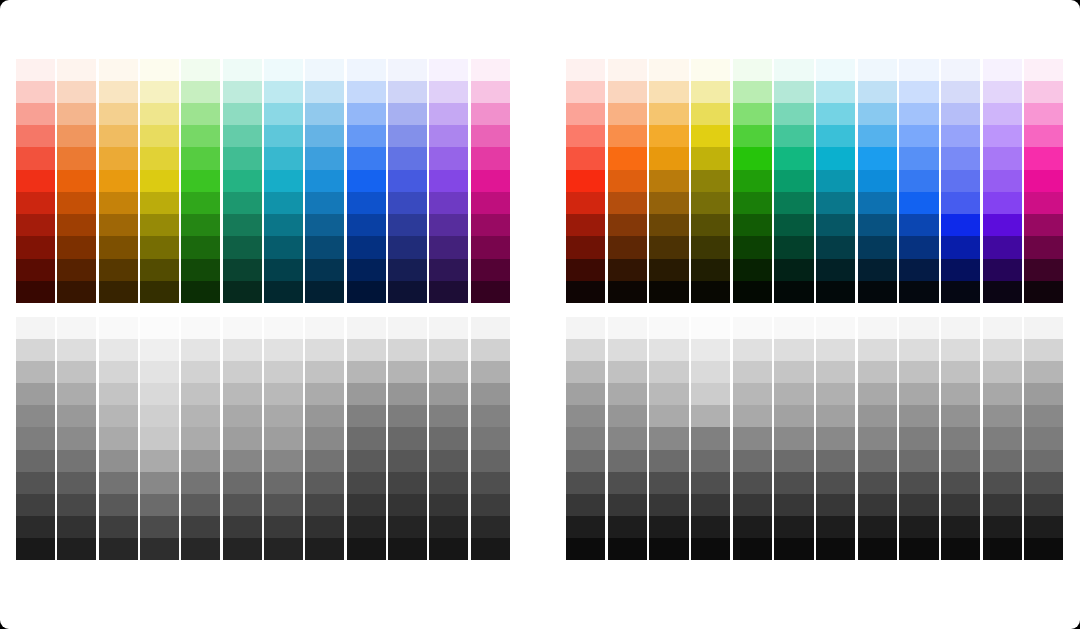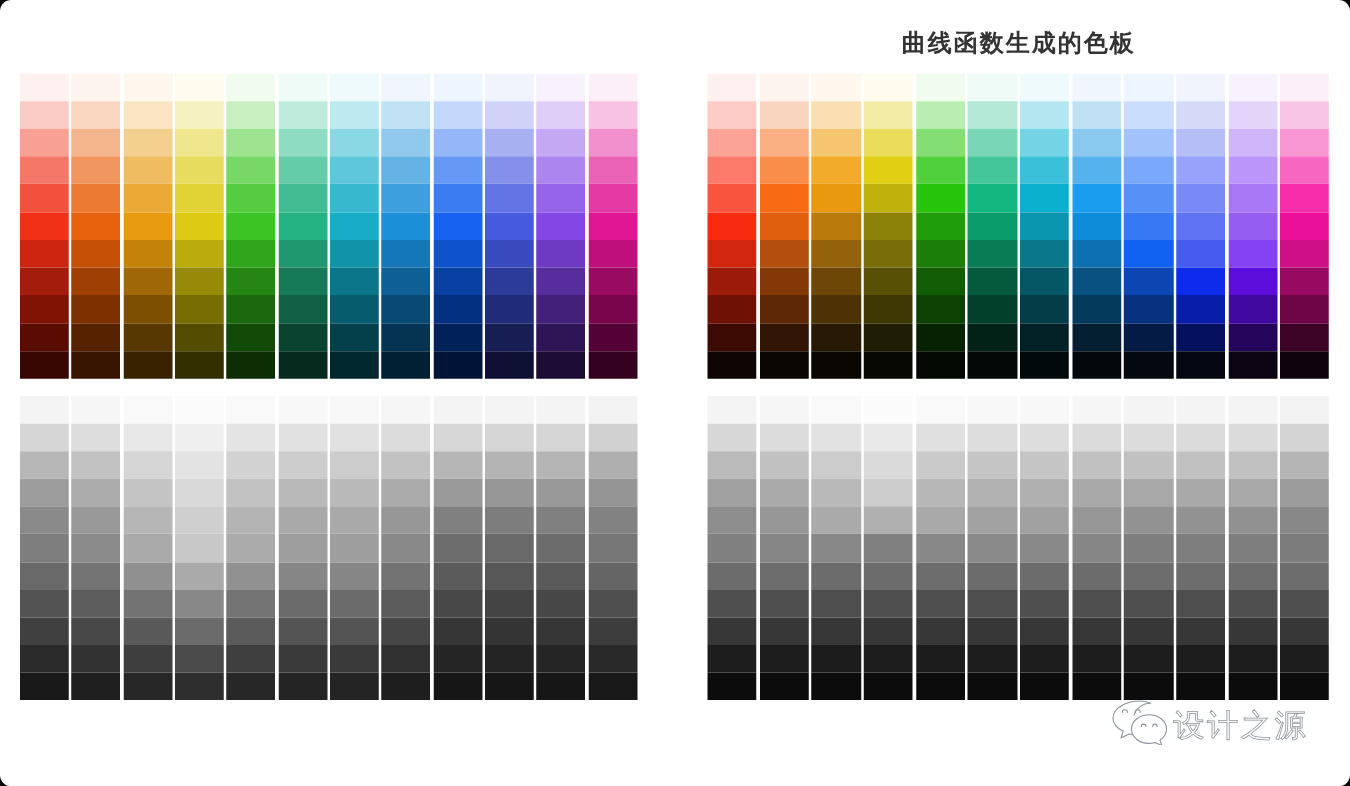--- a/index.html
+++ b/index.html
@@ -23,21 +23,20 @@
   #wm{position:absolute;left:889px;top:560px;display:flex;align-items:center;}
   #wm-text{font-size:25px;color:transparent;-webkit-text-stroke:0.62px #8d939b;
         letter-spacing:2px;margin-left:5px;line-height:27px;
         font-family:"DejaVu Sans","Liberation Sans",sans-serif;}
 </style>
 </head>
 <body>
 
 <div id="card">
 
-  <div class="panel-title" id="title-right">曲线函数生成的色板</div>
 
   <div class="grid" id="grid-linear-color">
       <div class="col">
         <div class="cell" style="background: rgb(254, 241, 239);"></div>
         <div class="cell" style="background: rgb(251, 203, 197);"></div>
         <div class="cell" style="background: rgb(248, 160, 148);"></div>
         <div class="cell" style="background: rgb(245, 119, 103);"></div>
         <div class="cell" style="background: rgb(242, 82, 61);"></div>
         <div class="cell" style="background: rgb(240, 48, 23);"></div>
         <div class="cell" style="background: rgb(204, 38, 16);"></div>
@@ -658,27 +657,14 @@
         <div class="cell" style="background: rgb(136, 136, 136);"></div>
         <div class="cell" style="background: rgb(124, 124, 124);"></div>
         <div class="cell" style="background: rgb(109, 109, 109);"></div>
         <div class="cell" style="background: rgb(79, 79, 79);"></div>
         <div class="cell" style="background: rgb(55, 55, 55);"></div>
         <div class="cell" style="background: rgb(29, 29, 29);"></div>
         <div class="cell" style="background: rgb(12, 12, 12);"></div>
       </div>
     </div>
 
-  <div id="wm">
-    <span id="wm-icon">
-      <svg viewBox="-0.8 -0.8 45.6 36.6" width="44.5" height="35.5" fill="none" stroke="#8d939b" stroke-width="0.9" stroke-linecap="round" stroke-linejoin="round">
-        <path d="M17.8 11.9C19.8 5.8 25.3 1.5 31.6 1.9 29.1 0.7 26.2 0 23.1 0 10.6 0 0.5 6.3 0.5 14.0c0 4.4 3.3 8.4 8.4 11.0l-1.8 5.6 6.7-3.3c1.0 .2 2.0 .4 3.1 .5"></path>
-        <path d="M30.2 11.4C22.2 11.4 15.7 16.7 15.7 23.2s6.5 11.8 14.5 11.8c1.8 0 3.5-.3 5.1-.7l5.5 2.6-1.5-4.6c3.3-2.2 5.4-5.4 5.4-9.1C44.7 16.7 38.2 11.4 30.2 11.4Z"></path>
-        <path d="M8.2 9.4c0-1.2 1.0-2.2 2.1-2.2s2.1 1.0 2.1 2.2"></path>
-        <path d="M18.8 9.4c0-1.2 1.0-2.2 2.1-2.2s2.1 1.0 2.1 2.2"></path>
-        <path d="M23.9 21.1c0-1.1 .9-2.0 1.9-2.0s1.9 .9 1.9 2.0"></path>
-        <path d="M33.2 21.1c0-1.1 .9-2.0 1.9-2.0s1.9 .9 1.9 2.0"></path>
-      </svg>
-    </span>
-    <span id="wm-text">设计之源</span>
-  </div>
 
 </div>
 
 </body></html>

